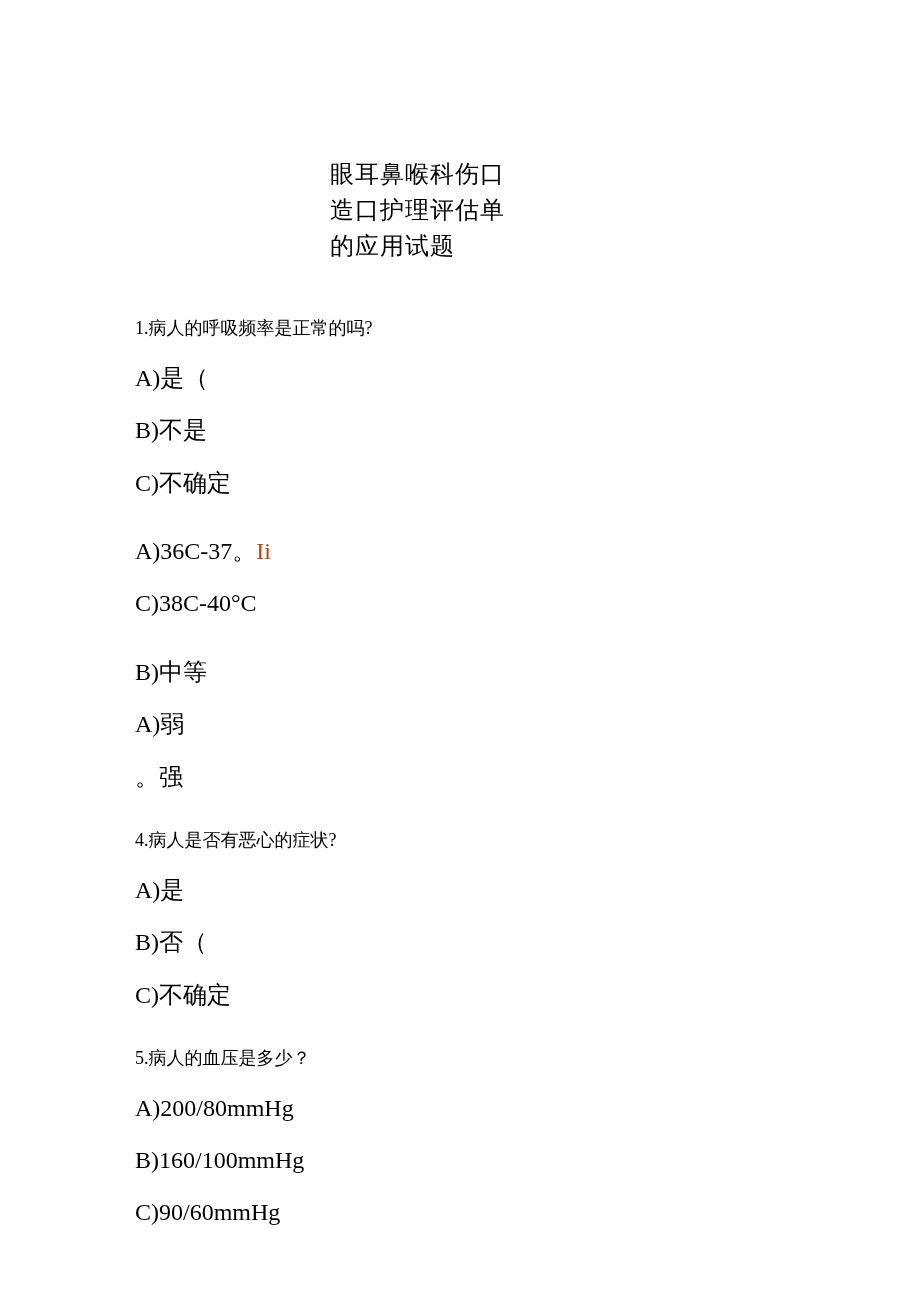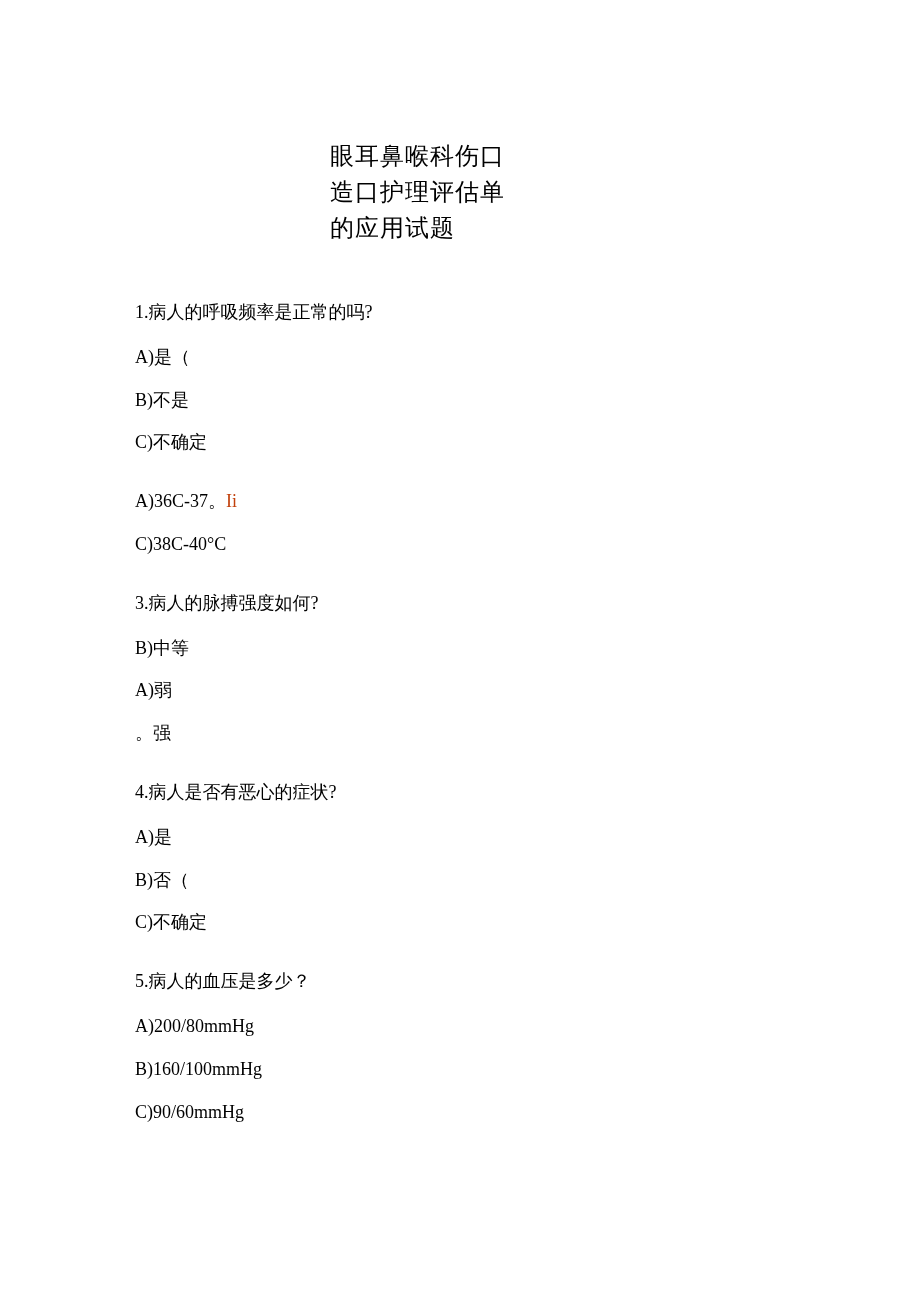--- a/index.html
+++ b/index.html
@@ -9,40 +9,39 @@
     }
     body {
       width: 920px;
       min-height: 1302px;
       background: #ffffff;
       font-family: "SimSun", "宋体", serif;
       color: #000000;
       padding: 140px 135px 60px 135px;
     }
     .title-block {
-      margin: 0 auto 50px auto;
+      margin: 16px auto 50px auto;
       width: 260px;
       text-align: left;
-      font-family: Liberation Mono, monospace;
     }
     .title-line {
       font-size: 24px;
       line-height: 1.5;
       letter-spacing: 1px;
     }
     .question-block {
       margin-bottom: 30px;
     }
     .question-text {
       font-size: 18px;
       line-height: 1.6;
       margin-bottom: 16px;
     }
     .option {
-      font-size: 18px;
+      font-size: 24px;
       line-height: 1.6;
       margin-bottom: 14px;
     }
     .colored {
       color: #c2410c;
     }
   </style>
 </head>
 <body>
 
@@ -58,21 +57,20 @@
   <div class="option"><span>B)</span><span>不是</span><span class="colored"></span></div>
   <div class="option"><span>C)</span><span>不确定</span><span class="colored"></span></div>
 </div>
 
 <div class="question-block">
   <div class="option"><span>A)</span><span>36C-37。</span><span class="colored">Ii</span></div>
   <div class="option"><span>C)</span><span>38C-40°C</span><span class="colored"></span></div>
 </div>
 
 <div class="question-block">
-  <div class="question-text">3.病人的脉搏强度如何?</div>
   <div class="option"><span>B)</span><span>中等</span><span class="colored"></span></div>
   <div class="option"><span>A)</span><span>弱</span><span class="colored"></span></div>
   <div class="option"><span>。</span><span>强</span><span class="colored"></span></div>
 </div>
 
 <div class="question-block">
   <div class="question-text">4.病人是否有恶心的症状?</div>
   <div class="option"><span>A)</span><span>是</span><span class="colored"></span></div>
   <div class="option"><span>B)</span><span>否（</span><span class="colored"></span></div>
   <div class="option"><span>C)</span><span>不确定</span><span class="colored"></span></div>

